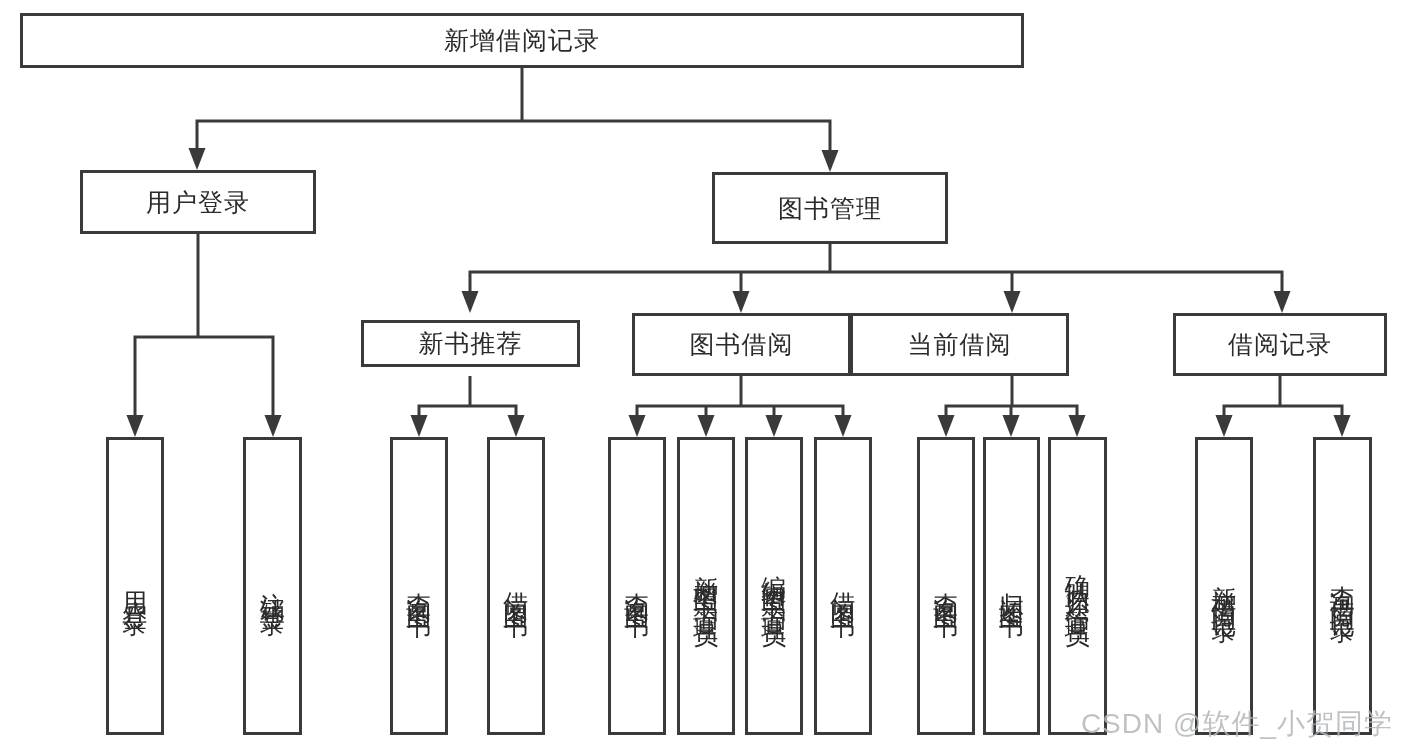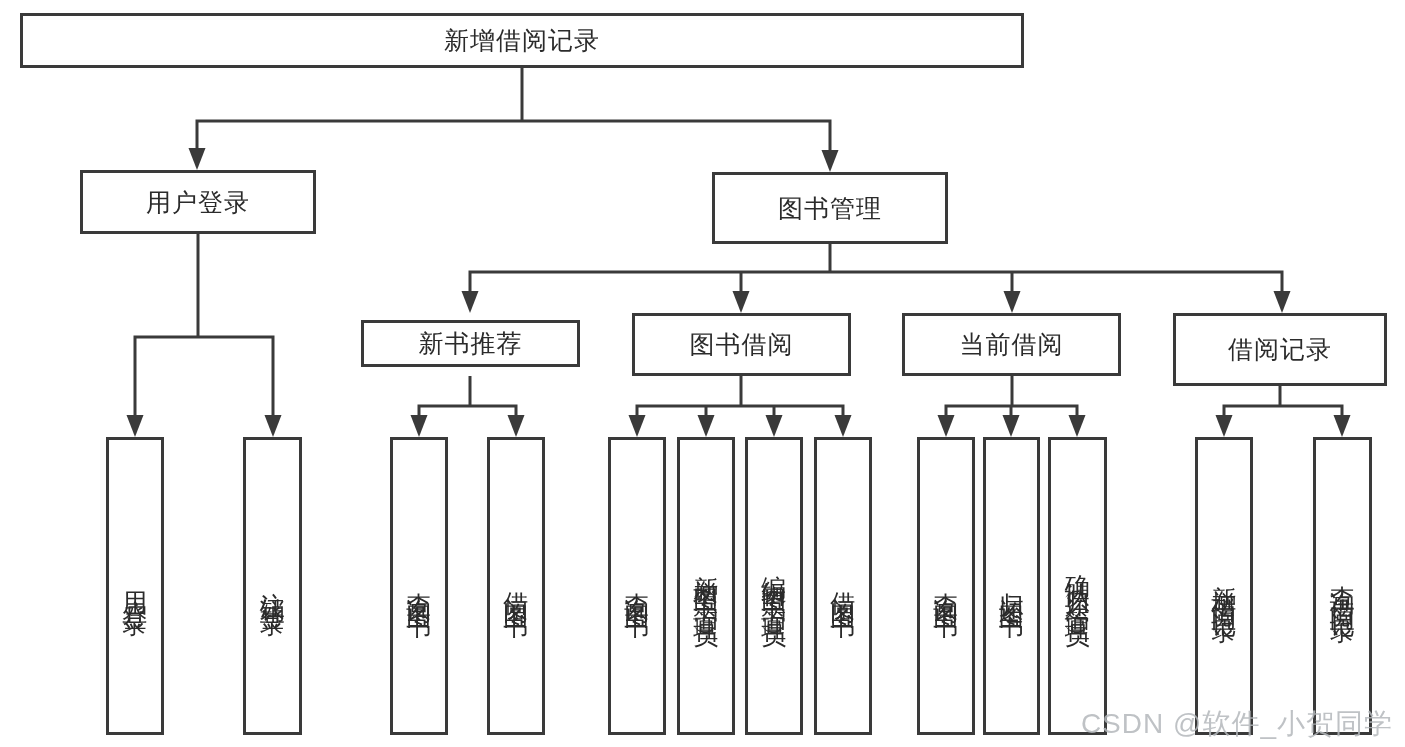--- a/index.html
+++ b/index.html
@@ -120,24 +120,24 @@
   <div class="hbox" style="left:712px;top:172px;width:236px;height:72px;">
     <span>图书管理</span>
   </div>
 
   <div class="hbox" style="left:361px;top:320px;width:219px;height:47px;">
     <span>新书推荐</span>
   </div>
   <div class="hbox" style="left:632px;top:313px;width:219px;height:63px;">
     <span>图书借阅</span>
   </div>
-  <div class="hbox" style="left:902px;top:313px;width:219px;height:63px;">
+  <div class="hbox" style="left:850px;top:313px;width:219px;height:63px;">
     <span>当前借阅</span>
   </div>
-  <div class="hbox" style="left:1173px;top:313px;width:214px;height:73px;">
+  <div class="hbox" style="left:1173px;top:313px;width:214px;height:63px;">
     <span>借阅记录</span>
   </div>
 
   <div class="leaf" style="left:106px;width:58px;">
     <span class="vtext">用户登录</span>
   </div>
   <div class="leaf" style="left:243px;width:59px;">
     <span class="vtext">注销登录</span>
   </div>
 

